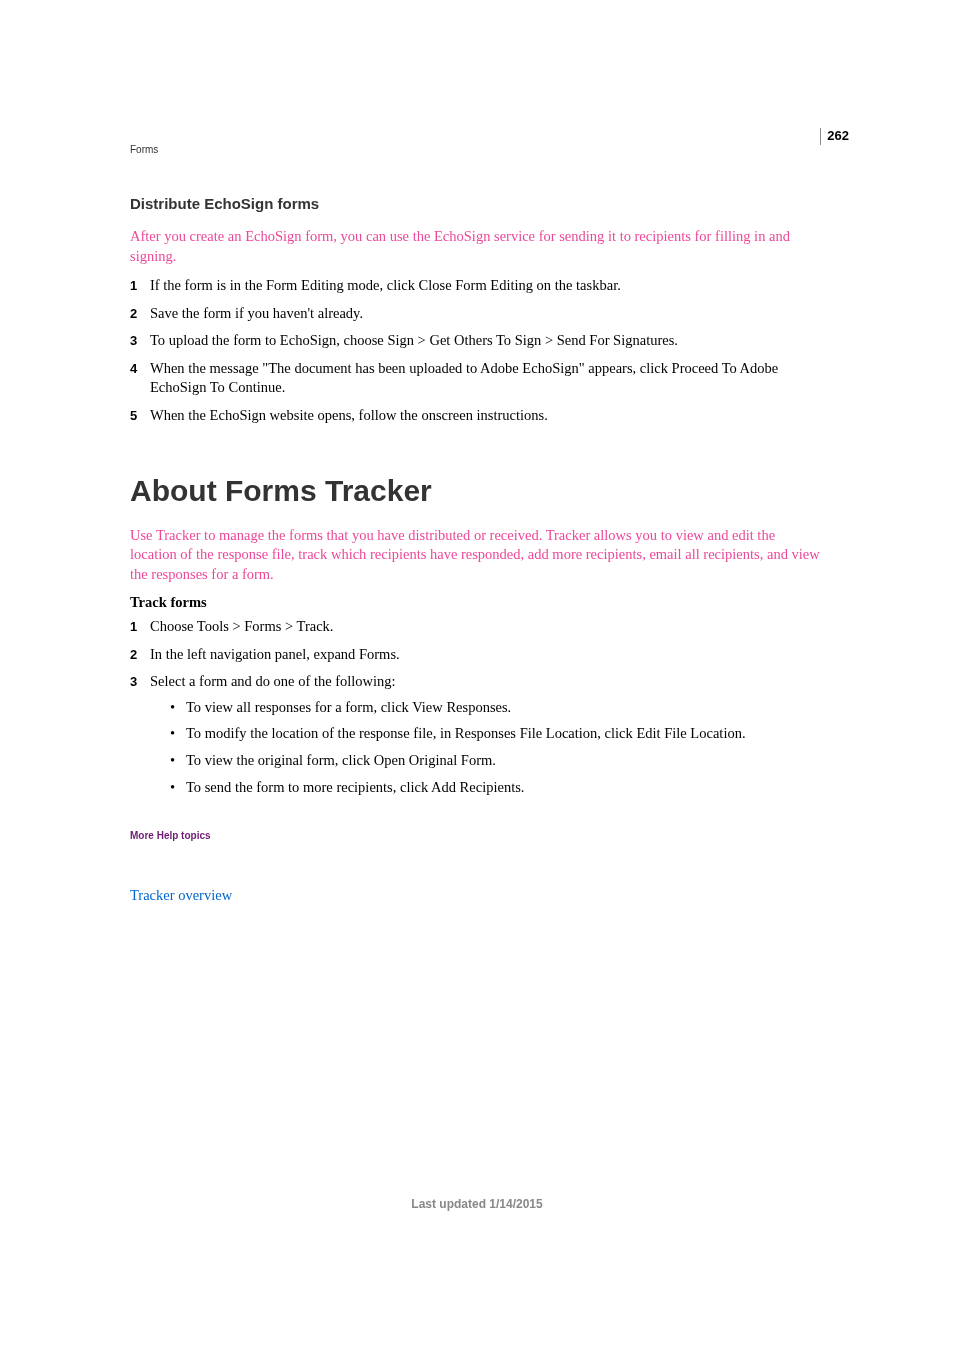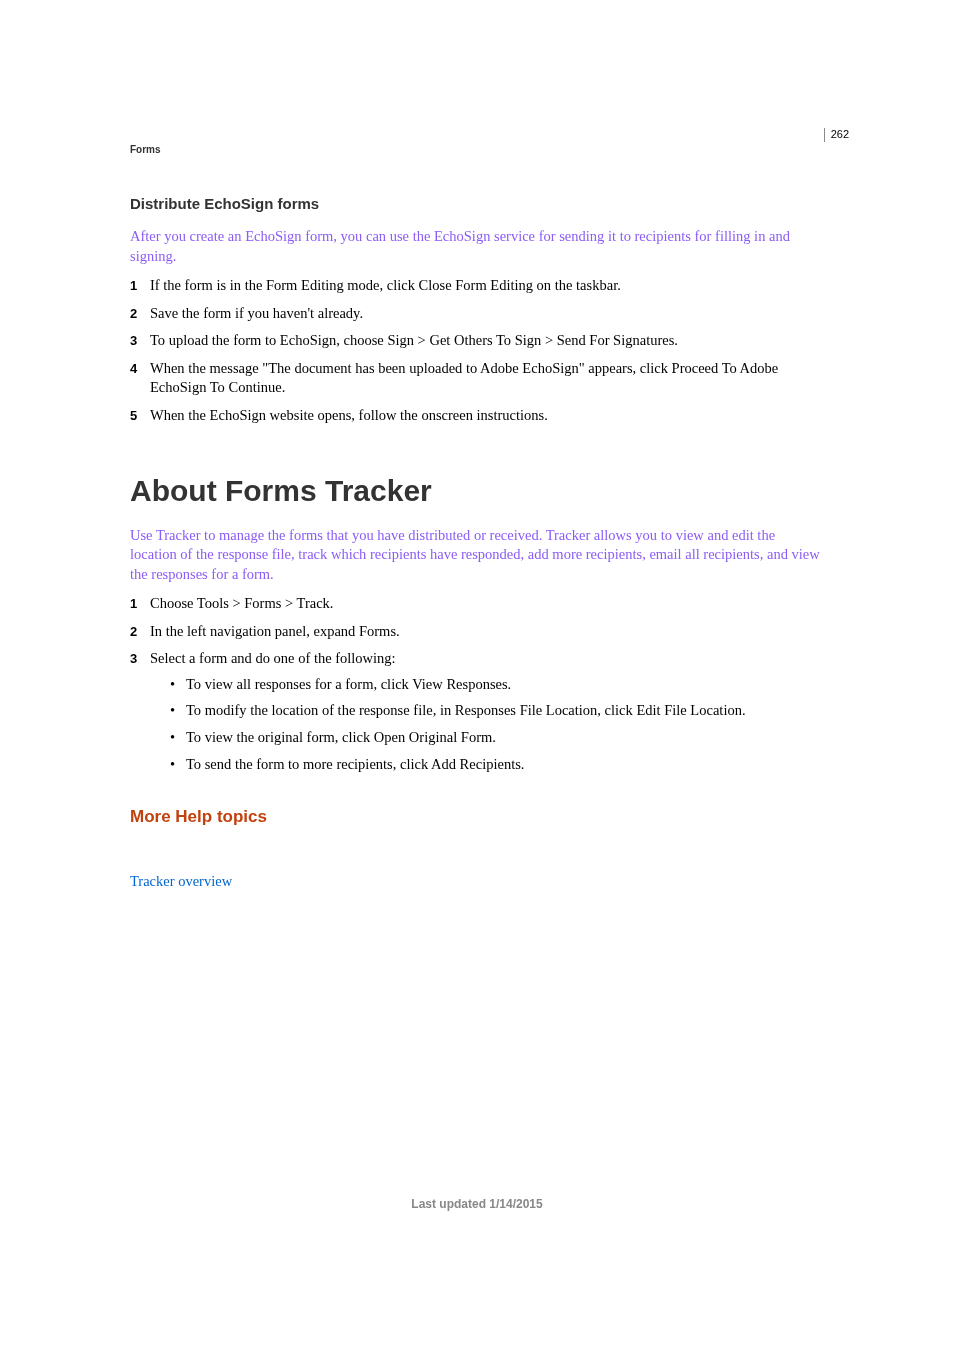--- a/index.html
+++ b/index.html
@@ -13,52 +13,52 @@
       width: 954px;
       height: 1350px;
       position: relative;
       color: #000;
     }
     .page-number {
       position: absolute;
       top: 128px;
       right: 105px;
       font-family: "Myriad Pro", "Helvetica Neue", Arial, sans-serif;
-      font-size: 11px;
-      font-weight: normal;
+      font-size: 13px;
+      font-weight: bold;
       border-left: 1.5px solid #8a8a8a;
       padding-left: 6px;
       padding-bottom: 2px;
     }
     .section-header {
       position: absolute;
       top: 144px;
       left: 130px;
       font-family: "Myriad Pro", "Helvetica Neue", Arial, sans-serif;
       font-size: 10px;
-      font-weight: bold;
+      font-weight: normal;
       color: #333;
     }
     .content {
       position: absolute;
       top: 195px;
       left: 130px;
       width: 695px;
     }
     .subsection-heading {
       font-family: "Myriad Pro", "Helvetica Neue", Arial, sans-serif;
       font-size: 15px;
       font-weight: bold;
       color: #333;
       margin-bottom: 15px;
     }
     .body-text {
       font-size: 14.5px;
       line-height: 1.35;
-      color: #8b5cf6;
+      color: #ec4899;
       margin-bottom: 10px;
     }
     .ordered-list {
       list-style: none;
       margin-top: 6px;
     }
     .ordered-list li {
       font-size: 14.5px;
       line-height: 1.35;
       margin-bottom: 8px;
@@ -100,23 +100,23 @@
       line-height: 1.35;
       margin-bottom: 7px;
       display: flex;
     }
     .bullet-mark {
       width: 16px;
       flex-shrink: 0;
     }
     .more-help-heading {
       font-family: "Myriad Pro", "Helvetica Neue", Arial, sans-serif;
-      font-size: 17px;
-      font-weight: bold;
-      color: #c2410c;
+      font-size: 10px;
+      font-weight: bold;
+      color: #701a75;
       margin-top: 26px;
       margin-bottom: 4px;
     }
     .link {
       color: #0066cc;
       font-size: 14.5px;
       display: block;
       margin-bottom: 8px;
       cursor: pointer;
       margin-top: 46px;
@@ -162,20 +162,21 @@
       <span class="list-content">When the message "The document has been uploaded to Adobe EchoSign" appears, click Proceed To Adobe EchoSign To Continue.</span>
     </li>
     <li>
       <span class="list-number">5</span>
       <span class="list-content">When the EchoSign website opens, follow the onscreen instructions.</span>
     </li>
   </ol>
 
   <div class="main-heading">About Forms Tracker</div>
   <div class="body-text">Use Tracker to manage the forms that you have distributed or received. Tracker allows you to view and edit the location of the response file, track which recipients have responded, add more recipients, email all recipients, and view the responses for a form.</div>
+  <div class="bold-heading">Track forms</div>
 
   <ol class="ordered-list">
     <li>
       <span class="list-number">1</span>
       <span class="list-content">Choose Tools &gt; Forms &gt; Track.</span>
     </li>
     <li>
       <span class="list-number">2</span>
       <span class="list-content">In the left navigation panel, expand Forms.</span>
     </li>

